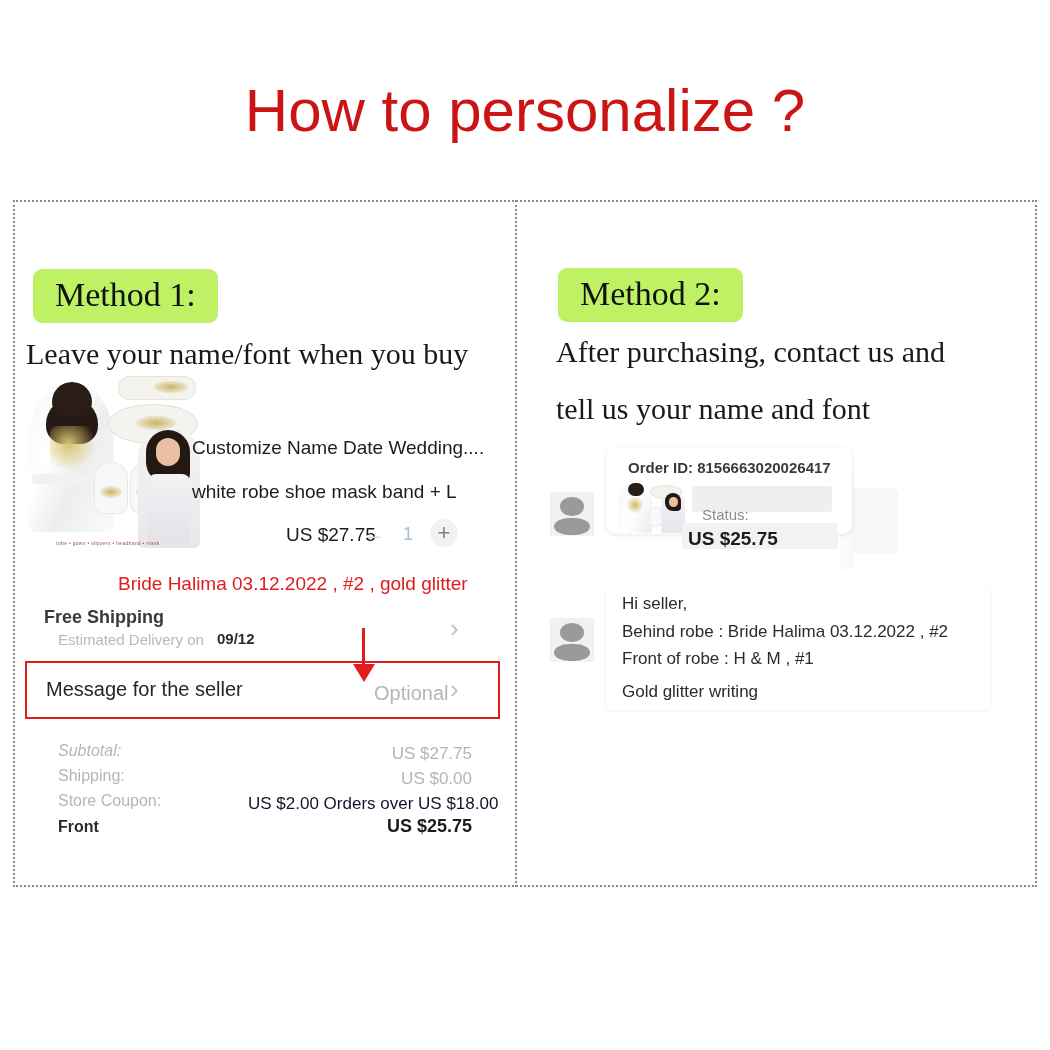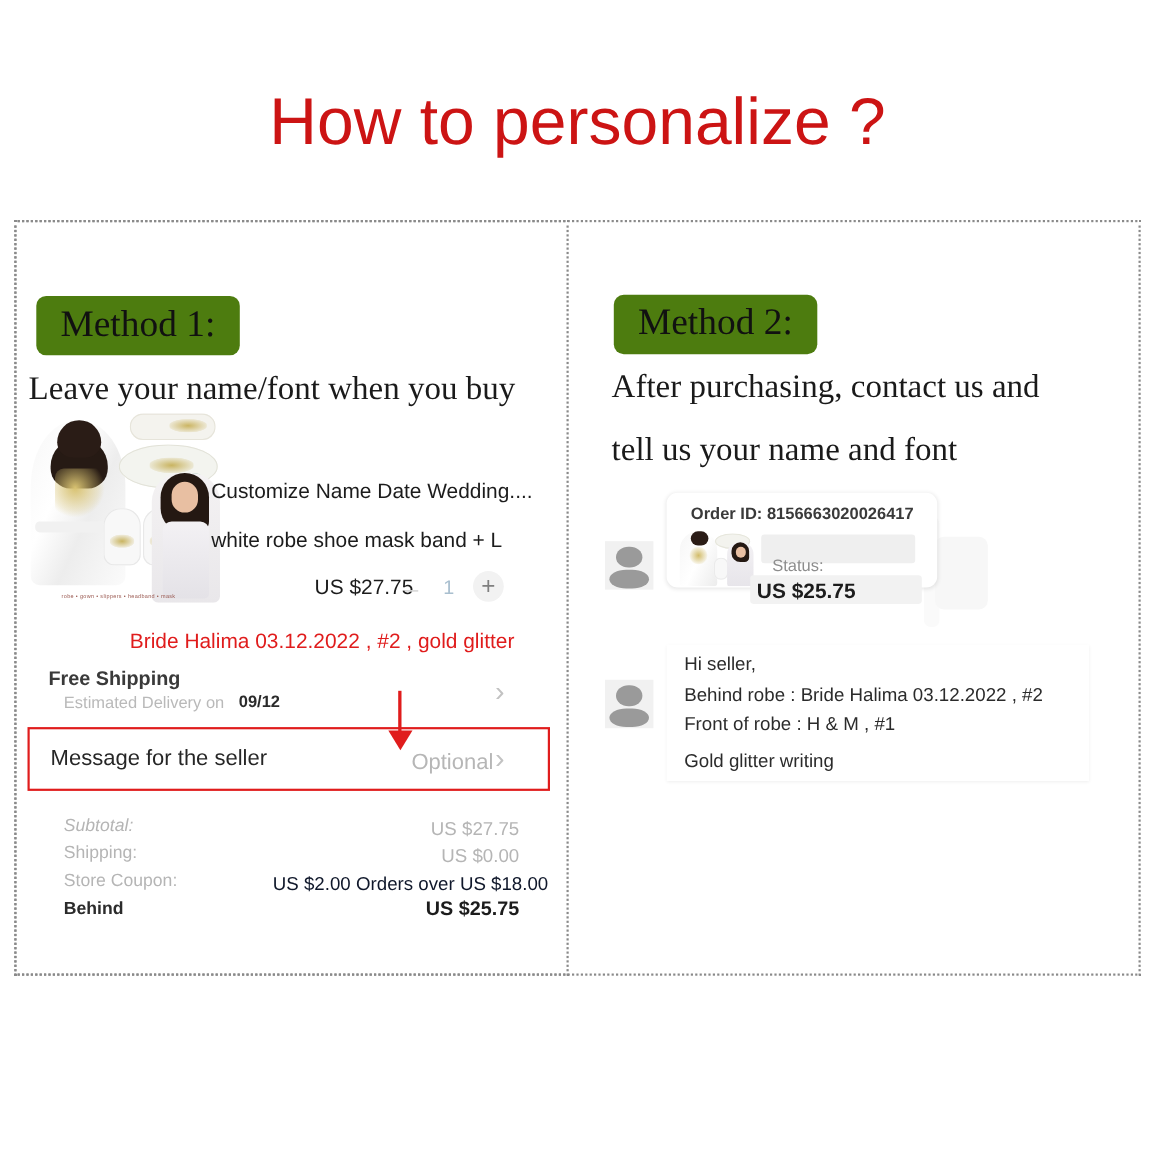--- a/index.html
+++ b/index.html
@@ -34,21 +34,21 @@
   .panel-left{
     position:absolute;left:13px;top:200px;
     width:504px;height:687px;
     border:2px dotted #8a8a8a;
     box-sizing:border-box;
   }
 
   
   .badge{
     position:absolute;
-    background:#4d7c0f;
+    background:#bef264;
     border-radius:9px;
     font-family:"Liberation Serif", serif;
     font-size:34px;
     color:#111;
     padding:7px 22px 9px 22px;
     white-space:nowrap;
   }
   .m1-badge{left:33px;top:269px;}
   .m2-badge{left:558px;top:268px;}
 
@@ -404,21 +404,21 @@
 
   <div class="tot-label" style="left:58px;top:742px;font-style:italic;">Subtotal:</div>
   <div class="tot-value" style="left:300px;top:744px;width:172px;">US $27.75</div>
 
   <div class="tot-label" style="left:58px;top:767px;">Shipping:</div>
   <div class="tot-value" style="left:300px;top:769px;width:172px;">US $0.00</div>
 
   <div class="tot-label" style="left:58px;top:792px;">Store Coupon:</div>
   <div class="tot-value blue" style="left:248px;top:794px;width:224px;">US $2.00 Orders over US $18.00</div>
 
-  <div class="tot-label bold" style="left:58px;top:818px;">Behind</div>
+  <div class="tot-label bold" style="left:58px;top:818px;">Front</div>
   <div class="tot-value bold" style="left:300px;top:816px;width:172px;">US $25.75</div>
 
   <div class="badge m2-badge">Method 2:</div>
   <div class="subhead m2-sub1">After purchasing, contact us and</div>
   <div class="subhead m2-sub2">tell us your name and font</div>
 
   <div class="ghost1"></div>
   <div class="ghost2"></div>
 
   <div class="order-card"></div>

